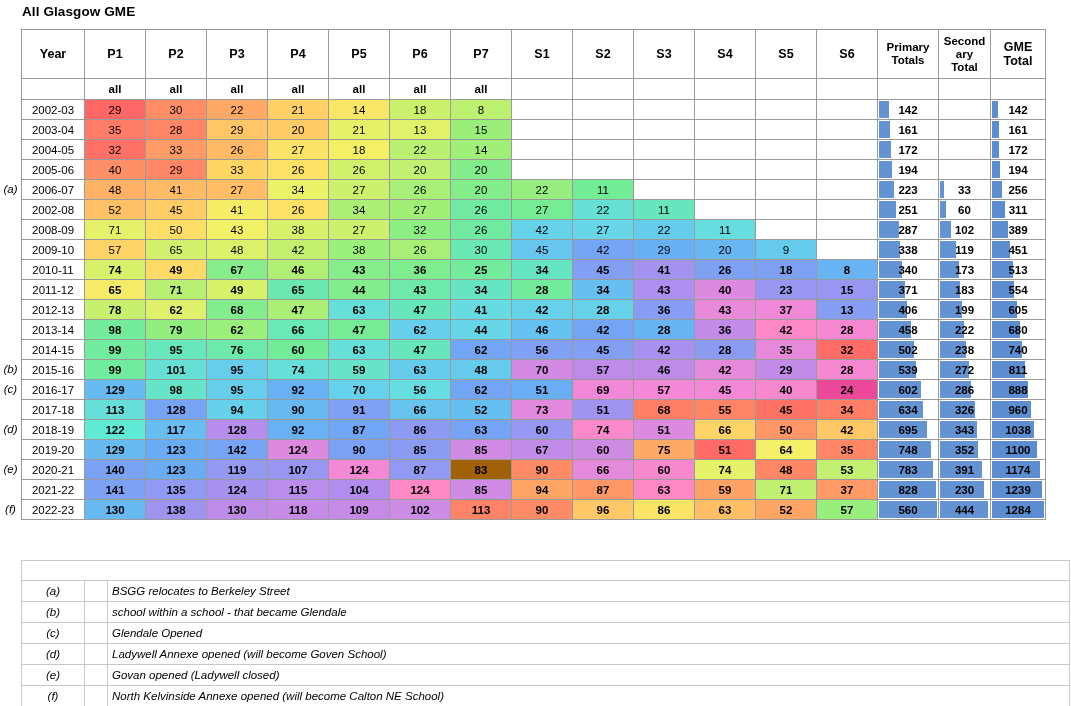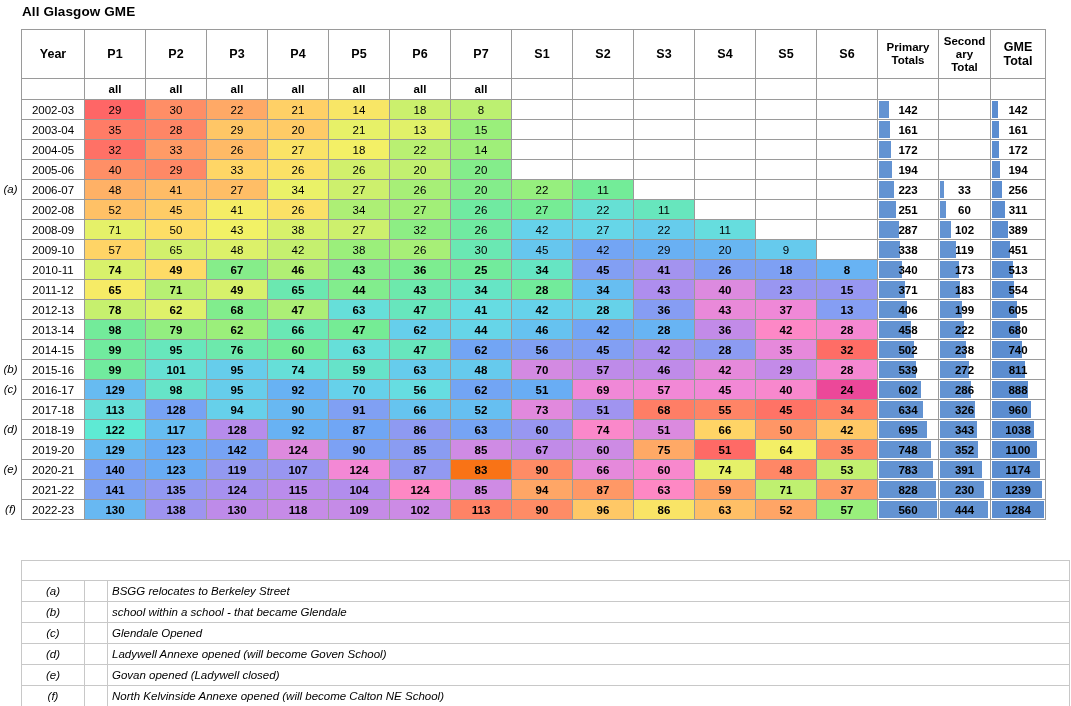--- a/index.html
+++ b/index.html
@@ -581,21 +581,21 @@
           <td class="gt"><span class="bar" style="width: 44.5483px;"></span><span class="tv">1100</span></td>
         </tr>
         <tr>
           <td class="year">2020-21</td>
           <td class="val" style="background: rgb(121, 162, 244);">140</td>
           <td class="val" style="background: rgb(105, 172, 244);">123</td>
           <td class="val" style="background: rgb(147, 153, 241);">119</td>
           <td class="val" style="background: rgb(153, 150, 241);">107</td>
           <td class="val" style="background: rgb(243, 136, 213);">124</td>
           <td class="val" style="background: rgb(146, 153, 242);">87</td>
-          <td class="val" style="background: #f97316;">83</td>
+          <td class="val" style="background: #a16207;">83</td>
           <td class="val" style="background: rgb(255, 140, 102);">90</td>
           <td class="val" style="background: rgb(229, 137, 219);">66</td>
           <td class="val" style="background: rgb(248, 136, 205);">60</td>
           <td class="val" style="background: rgb(229, 241, 105);">74</td>
           <td class="val" style="background: rgb(255, 135, 102);">48</td>
           <td class="val" style="background: rgb(194, 240, 112);">53</td>
           <td class="total"><span class="bar" style="width: 54.0643px;"></span><span class="tv">783</span></td>
           <td class="total"><span class="bar" style="width: 42.2703px;"></span><span class="tv">391</span></td>
           <td class="gt"><span class="bar" style="width: 47.5452px;"></span><span class="tv">1174</span></td>
         </tr>

